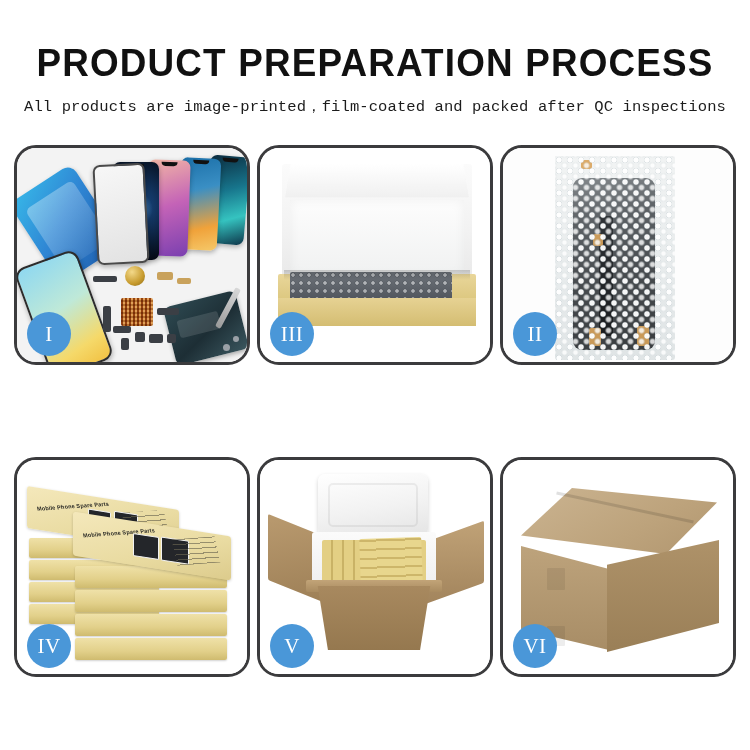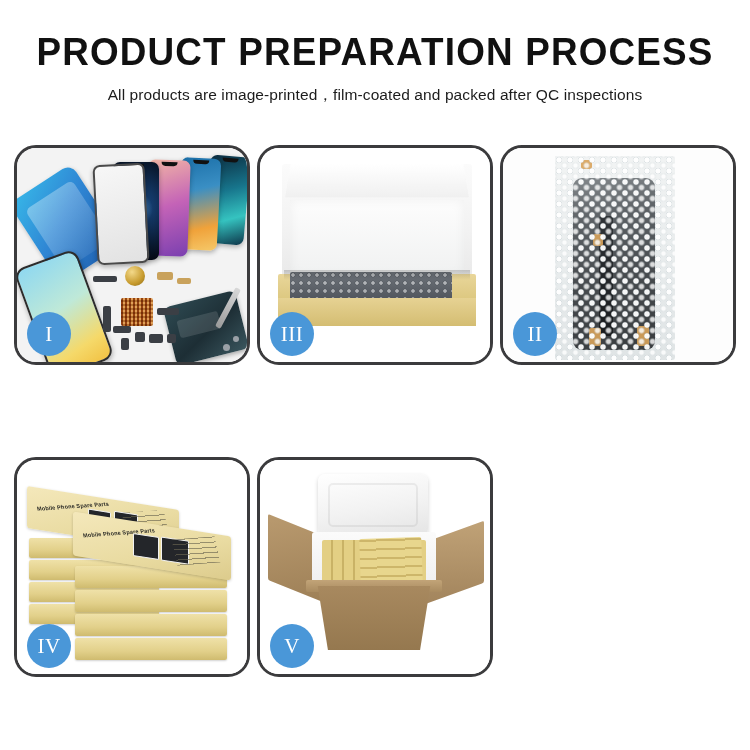--- a/index.html
+++ b/index.html
@@ -11,35 +11,35 @@
     height: 750px;
     background: #ffffff;
     font-family: "Liberation Sans", sans-serif;
     overflow: hidden;
     position: relative;
   }
 
   
   .header {
     width: 100%;
-    padding-top: 33px;
+    padding-top: 44px;
     text-align: center;
   }
   .page-title {
     font-family: "Liberation Sans", sans-serif;
     font-size: 38px;
     font-weight: 700;
     letter-spacing: 1.2px;
     color: #111111;
     line-height: 1.0;
     margin: 0;
     transform: scaleX(0.97);
   }
   .page-subtitle {
-    font-family: Liberation Sans, sans-serif;
+    font-family: Liberation Mono, monospace;
     font-size: 15.5px;
     font-weight: 400;
     color: #1c1c1c;
     margin: 14px 0 4px 0;
     letter-spacing: 0.1px;
   }
 
   
   .panel-grid {
     position: absolute;
@@ -448,14 +448,26 @@
       <div class="p5-foamlid"></div>
       <div class="p5-foambody"></div>
       <div class="p5-yellowpack"></div>
       <div class="p5-yellowpack2"></div>
       <div class="p5-rim"></div>
       <div class="p5-front"></div>
     </div>
     <div class="badge">V</div>
   </div>
 
+  <div class="panel">
+    <div class="panel-photo">
+      <div class="p6-bg"></div>
+      <div class="p6-top"></div>
+      <div class="p6-left"></div>
+      <div class="p6-right"></div>
+      <div class="p6-seam"></div>
+      <div class="p6-tab1"></div>
+      <div class="p6-tab2"></div>
+    </div>
+    <div class="badge">VI</div>
+  </div>
 
 </div>
 
 </body></html>

